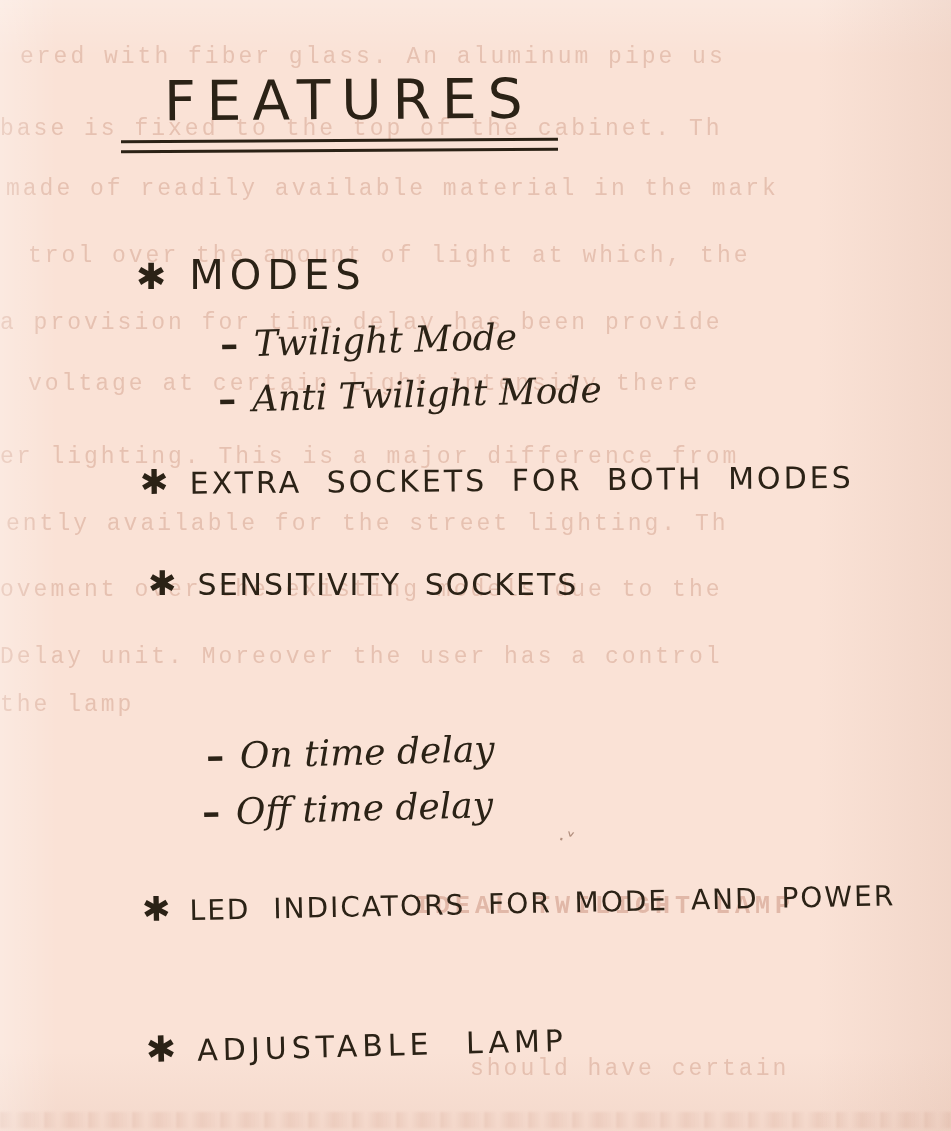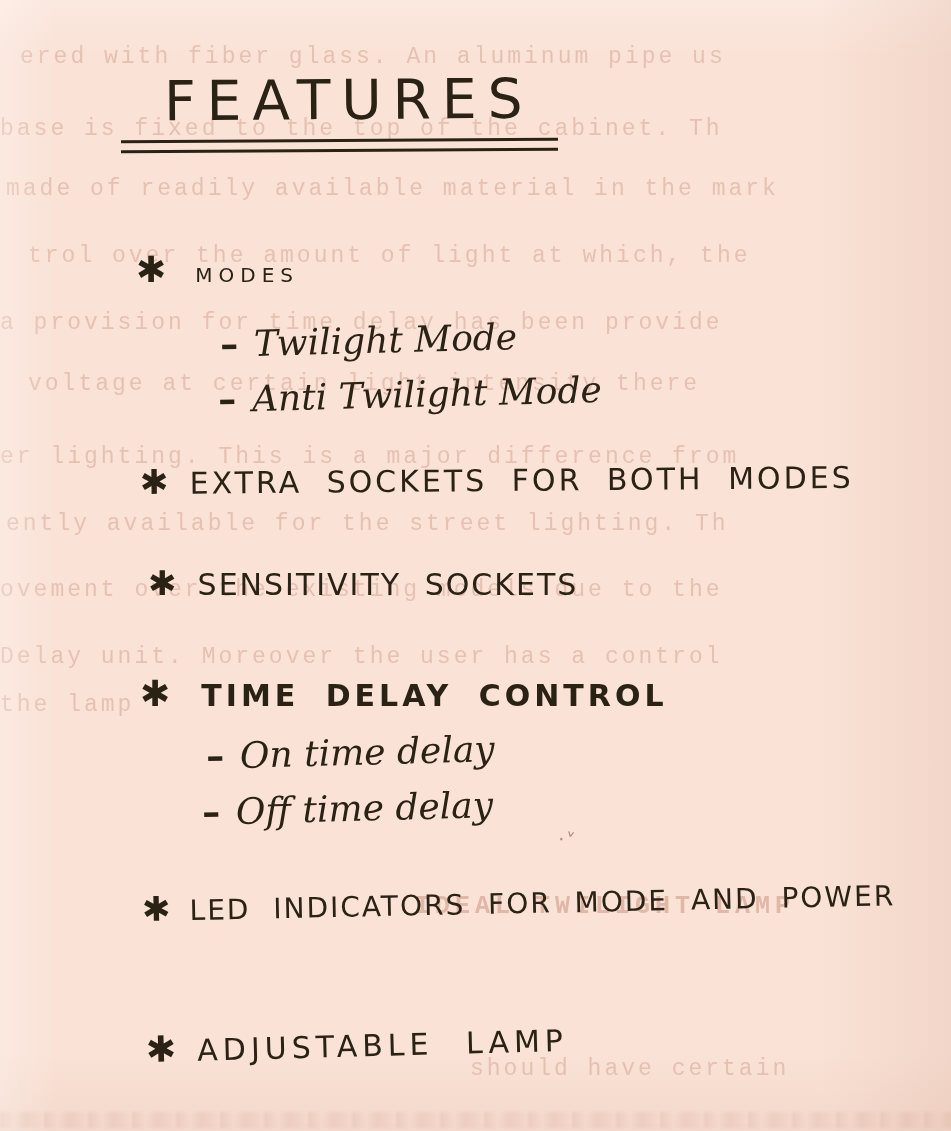--- a/index.html
+++ b/index.html
@@ -111,43 +111,39 @@
   <div class="abs bleed" style="left:470px;top:1056px;">should have  certain</div>
   <div class="bleed-smudge"></div>
 
   <div class="abs pencil-mark" style="left:558px;top:828px;transform:rotate(12deg);">·˅</div>
 
   <div class="abs ink title" style="left:164px;top:68px;">FEATURES</div>
   <div class="title-underline"></div>
 
   <div class="abs ink" style="left:136px;top:252px;">
     <span class="star">✱</span>
-    <span class="caps" style="margin-left:24px;letter-spacing:6px;font-size:20px;">MODES</span>
+    <span class="caps" style="margin-left:18px;letter-spacing:6px;font-size:40px;">MODES</span>
   </div>
   <div class="abs ink script" style="left:220px;top:320px;">
     <span class="dash">–</span><span>Twilight Mode</span>
   </div>
   <div class="abs ink script" style="left:218px;top:374px;">
     <span class="dash">–</span><span>Anti Twilight Mode</span>
   </div>
 
   <div class="abs ink" style="left:140px;top:462px;transform:rotate(-0.5deg);">
     <span class="star" style="font-size:34px;">✱</span>
     <span class="caps" style="margin-left:16px;">EXTRA SOCKETS FOR BOTH MODES</span>
   </div>
 
   <div class="abs ink" style="left:148px;top:566px;">
     <span class="star" style="font-size:34px;">✱</span>
     <span class="caps" style="margin-left:16px;letter-spacing:2px;">SENSITIVITY SOCKETS</span>
   </div>
 
-  <div class="abs ink" style="left:140px;top:676px;">
-    <span class="star">✱</span>
-    <span class="caps" style="margin-left:26px;font-weight:700;letter-spacing:4px;">TIME DELAY CONTROL</span>
-  </div>
   <div class="abs ink script" style="left:206px;top:732px;">
     <span class="dash">–</span><span>On time delay</span>
   </div>
   <div class="abs ink script" style="left:202px;top:788px;">
     <span class="dash">–</span><span>Off time delay</span>
   </div>
 
   <div class="abs ink" style="left:142px;top:892px;transform:rotate(-1.2deg);transform-origin:left center;">
     <span class="star" style="font-size:34px;">✱</span>
     <span class="caps" style="margin-left:14px;font-size:28px;letter-spacing:2px;">LED INDICATORS FOR MODE AND POWER</span>

